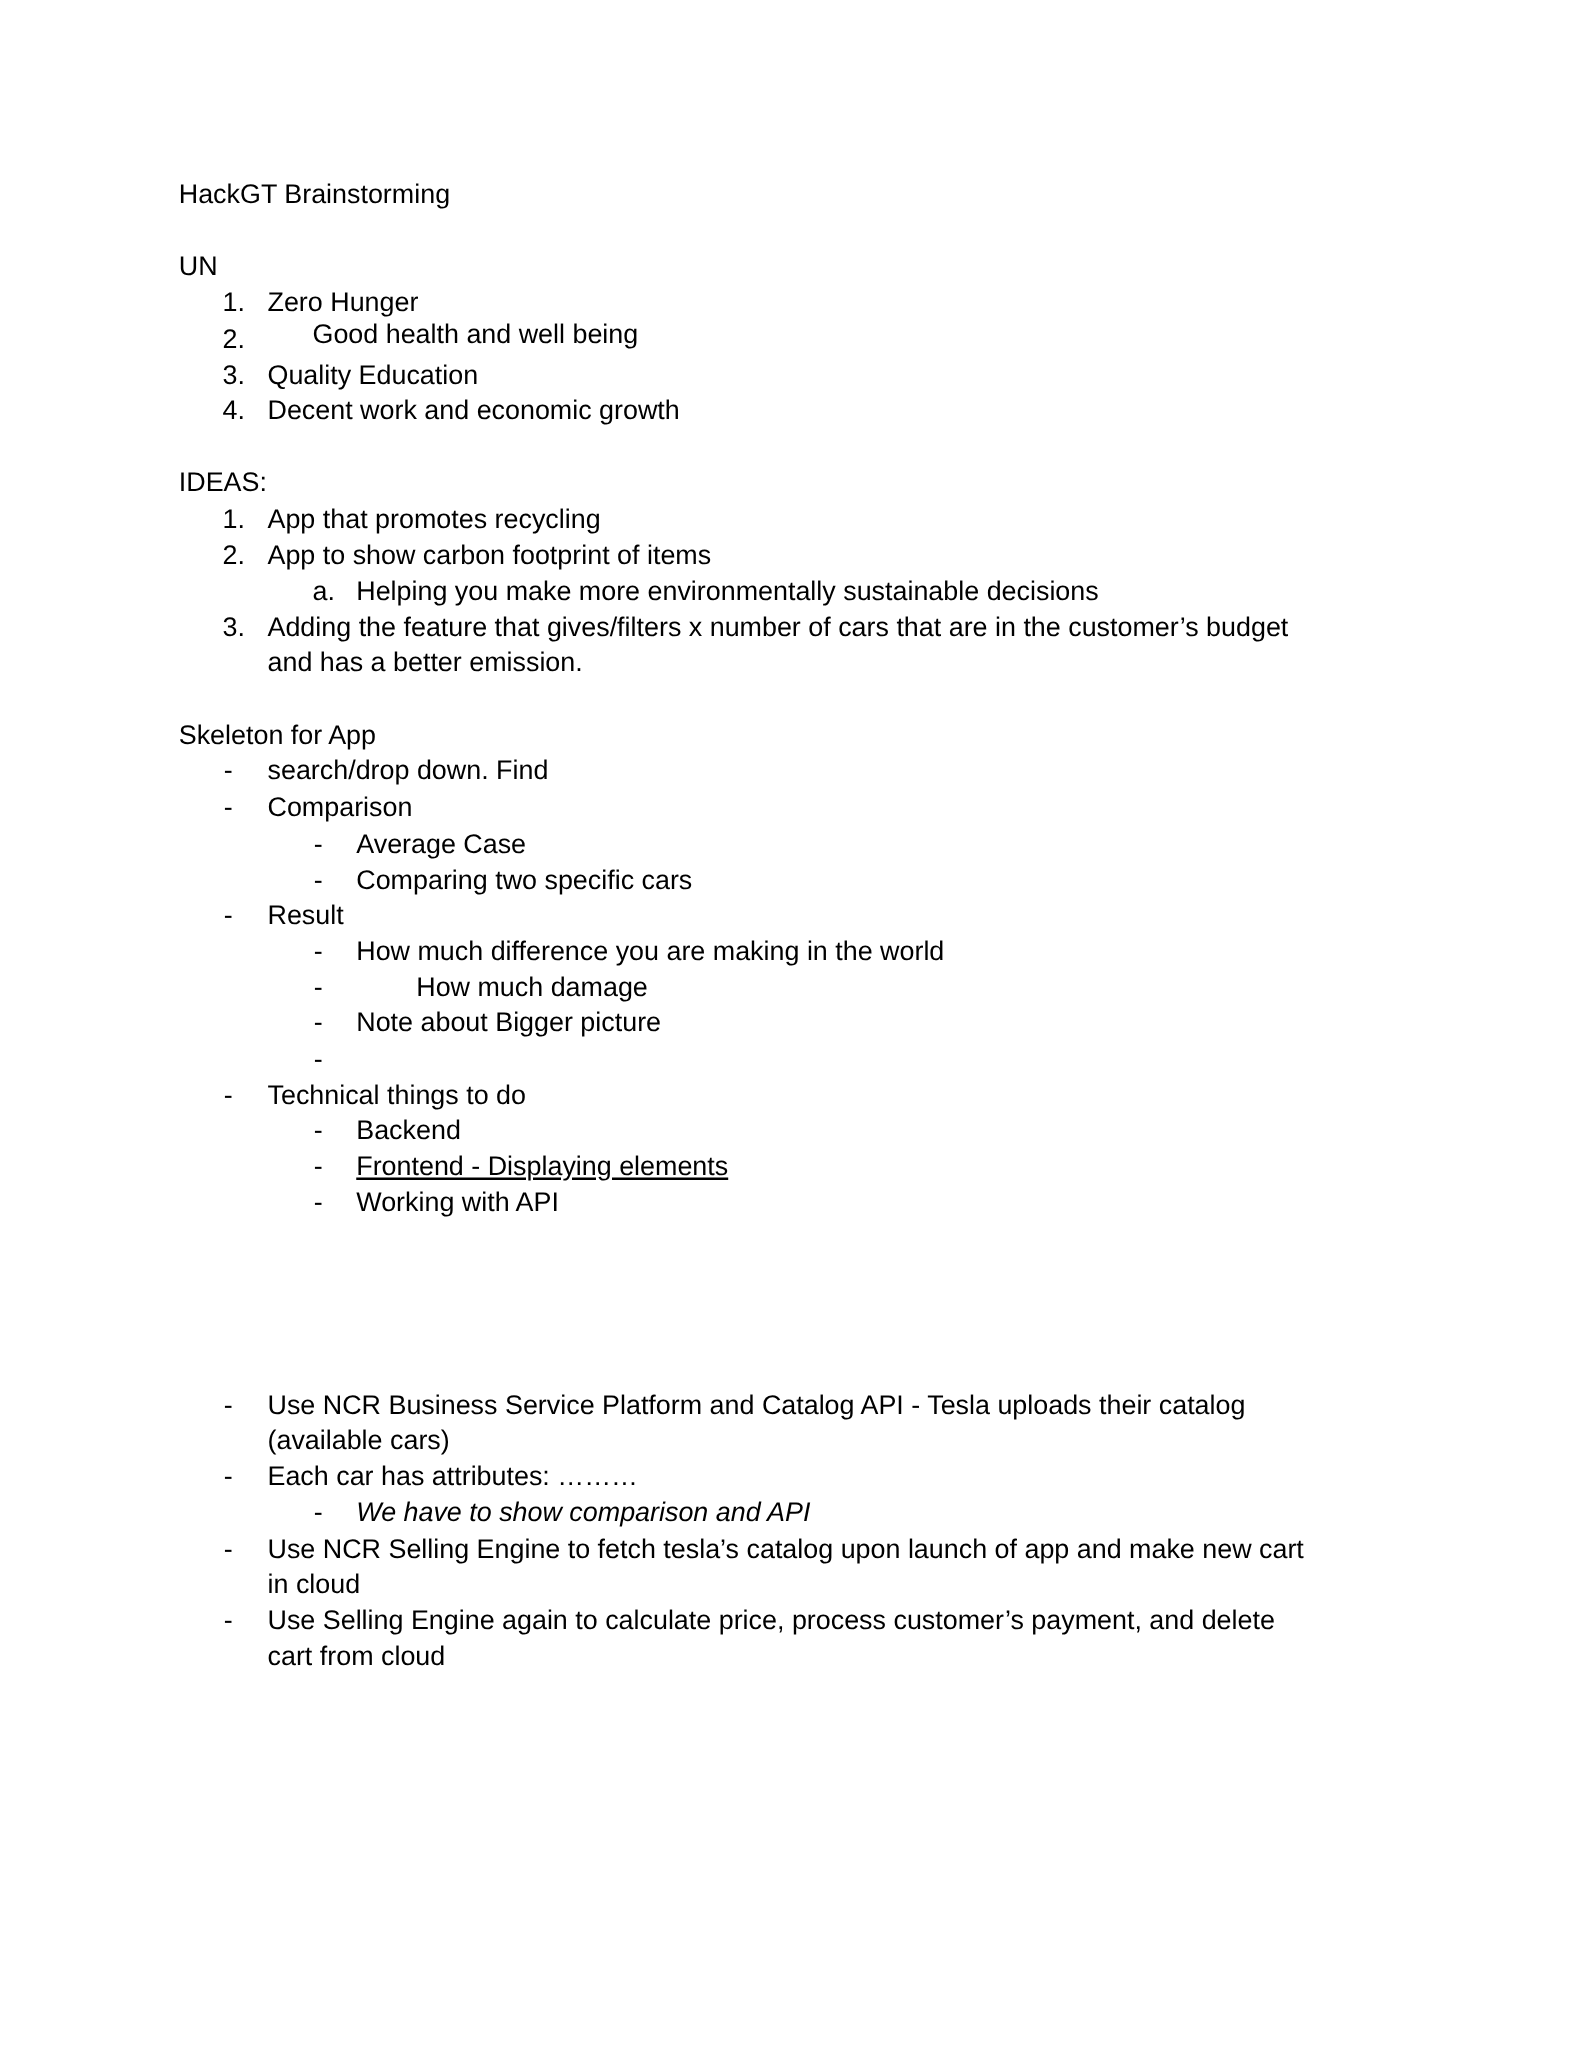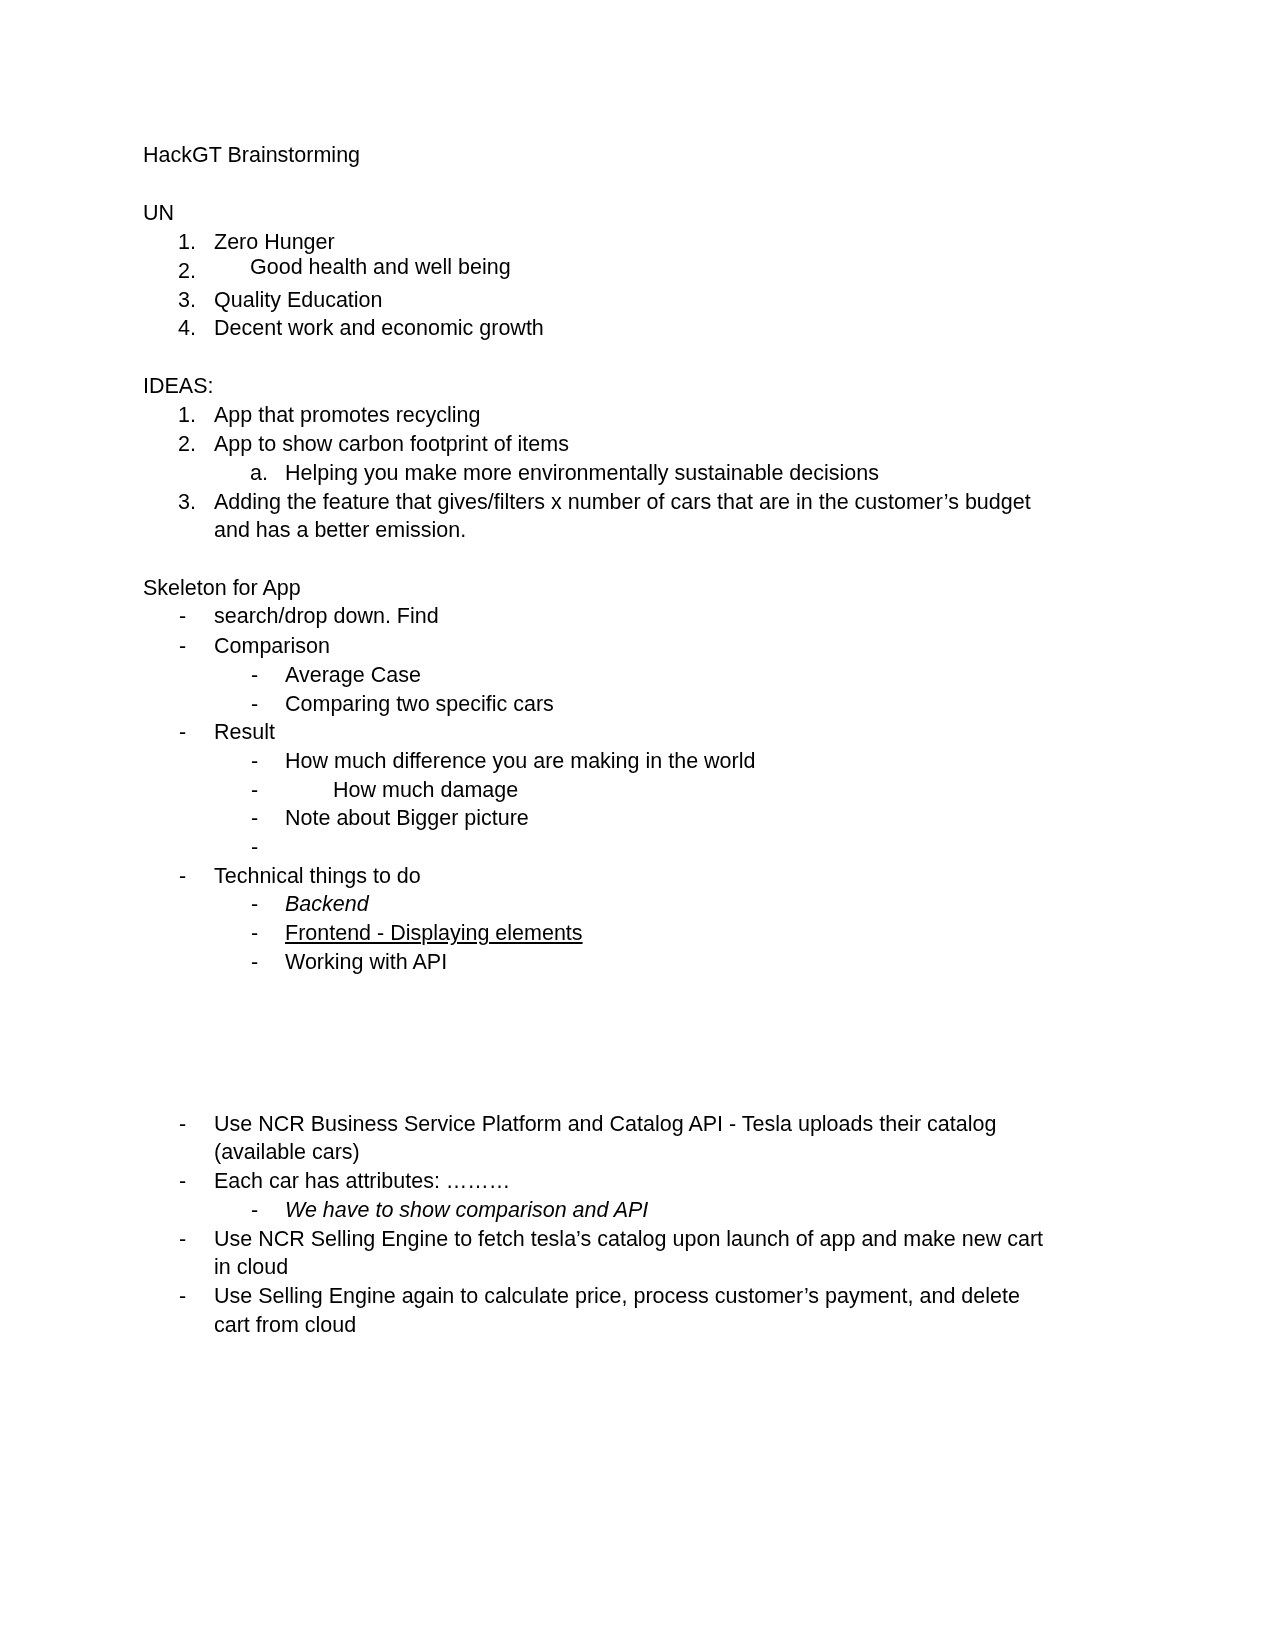--- a/index.html
+++ b/index.html
@@ -105,21 +105,21 @@
     <span class="marker" style="left:251px; top:803px;">-</span>
     <span class="line" style="left:285px; top:803px;">Note about Bigger picture</span>
 
     <span class="marker" style="left:251px; top:832px;">-</span>
     <span class="line" style="left:285px; top:832px;"></span>
 
     <span class="marker" style="left:179px; top:861px;">-</span>
     <span class="line" style="left:214px; top:861px;">Technical things to do</span>
 
     <span class="marker" style="left:251px; top:889px;">-</span>
-    <span class="line" style="left:285px; top:889px;font-style:italic;">Backend</span>
+    <span class="line" style="left:285px; top:889px;">Backend</span>
 
     <span class="marker" style="left:251px; top:918px;">-</span>
     <span class="line" style="left:285px; top:918px;text-decoration:underline;">Frontend - Displaying elements</span>
 
     <span class="marker" style="left:251px; top:947px;">-</span>
     <span class="line" style="left:285px; top:947px;">Working with API</span>
   </div>
 
 
   <div>

